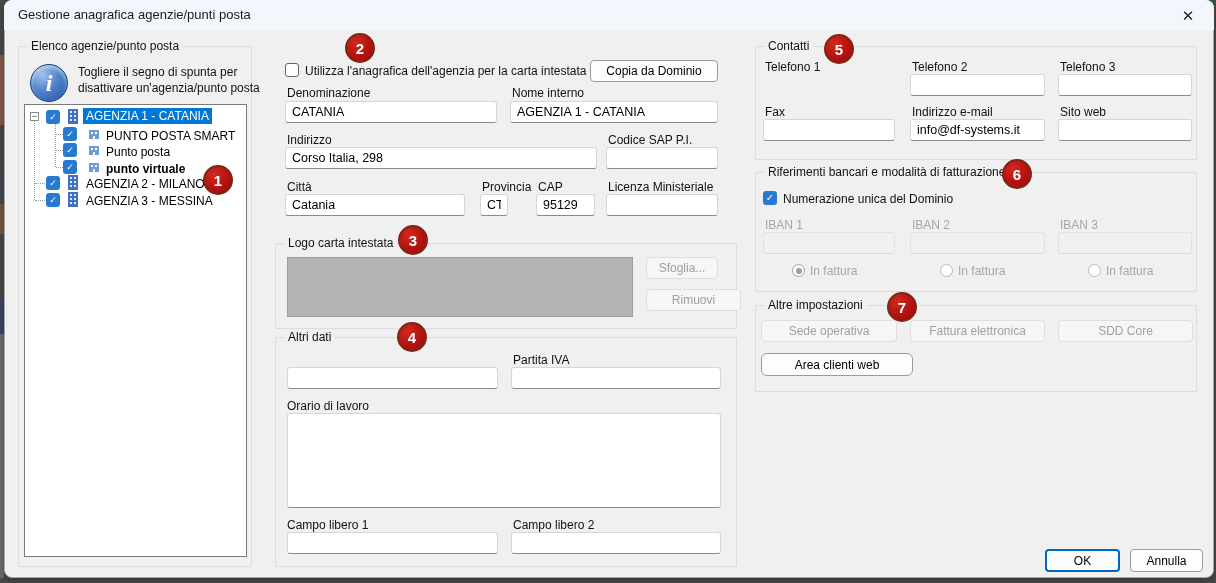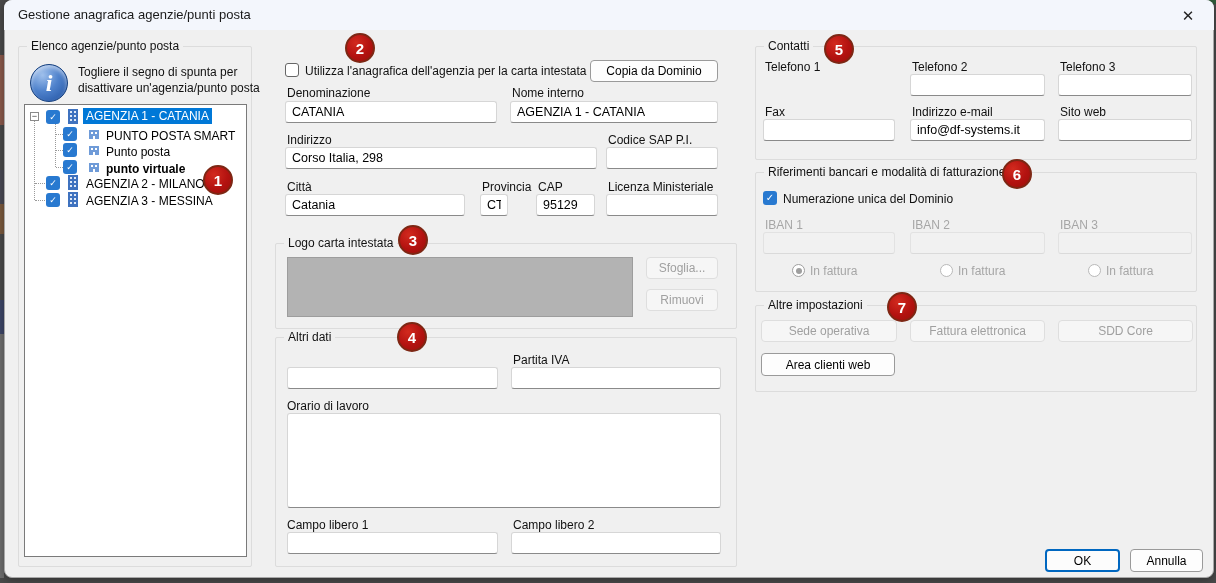--- a/index.html
+++ b/index.html
@@ -227,21 +227,21 @@
   <div class="flabel" style="left:538px;top:180px;">CAP</div>
   <input class="tb" style="left: 536px; top: 194px; width: 59px;" value="95129">
   <div class="flabel" style="left:608px;top:180px;">Licenza Ministeriale</div>
   <input class="tb" style="left: 606px; top: 194px; width: 112px;" value="">
 
   <div class="group" style="left:275px;top:243px;width:460px;height:84px;">
     <span class="glabel">Logo carta intestata</span>
   </div>
   <div class="logoph" style="left:287px;top:257px;width:346px;height:60px;"></div>
   <button class="btn dis" style="left:646px;top:257px;width:72px;">Sfoglia...</button>
-  <button class="btn dis" style="left:646px;top:289px;width:72px;">Rimuovi</button>
+  <button class="btn dis" style="left:646px;top:289px;width:95px;">Rimuovi</button>
 
   <div class="group" style="left:275px;top:337px;width:460px;height:228px;">
     <span class="glabel">Altri dati</span>
   </div>
   <div class="flabel" style="left:287px;top:353px;margin-top:24px;">Codice fiscale</div>
   <input class="tb" style="left: 287px; top: 367px; width: 211px;" value="">
   <div class="flabel" style="left:513px;top:353px;">Partita IVA</div>
   <input class="tb" style="left: 511px; top: 367px; width: 210px;" value="">
 
   <div class="flabel" style="left:287px;top:399px;">Orario di lavoro</div>
@@ -287,21 +287,21 @@
   <div class="flabel dis" style="left:958px;top:264px;">In fattura</div>
   <div class="radio" style="left:1088px;top:264px;"></div>
   <div class="flabel dis" style="left:1106px;top:264px;">In fattura</div>
 
   <div class="group" style="left:755px;top:305px;width:440px;height:85px;">
     <span class="glabel">Altre impostazioni</span>
   </div>
   <button class="btn dis" style="left:761px;top:320px;width:136px;">Sede operativa</button>
   <button class="btn dis" style="left:910px;top:320px;width:135px;">Fattura elettronica</button>
   <button class="btn dis" style="left:1058px;top:320px;width:135px;">SDD Core</button>
-  <button class="btn" style="left:761px;top:353px;width:134px;height:23px;">Area clienti web</button>
+  <button class="btn" style="left:761px;top:353px;width:152px;height:23px;border-radius:6px;">Area clienti web</button>
 
   <button class="btn okbtn" style="left:1045px;top:549px;width:75px;height:23px;">OK</button>
   <button class="btn" style="left:1130px;top:549px;width:73px;height:23px;">Annulla</button>
 
   <div class="badge" style="left:203px;top:165px;">1</div>
   <div class="badge" style="left:345px;top:33px;">2</div>
   <div class="badge" style="left:398px;top:225px;">3</div>
   <div class="badge" style="left:397px;top:322px;">4</div>
   <div class="badge" style="left:824px;top:34px;">5</div>
   <div class="badge" style="left:1002px;top:159px;">6</div>

